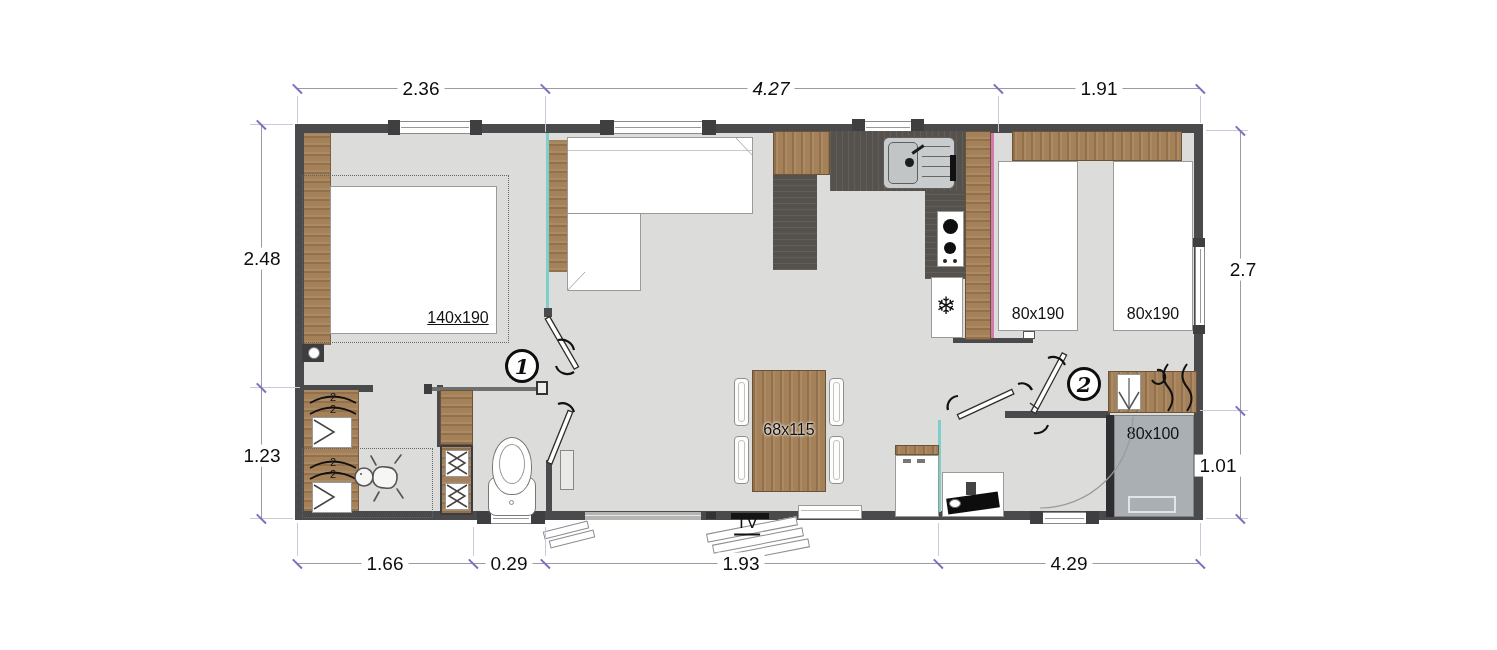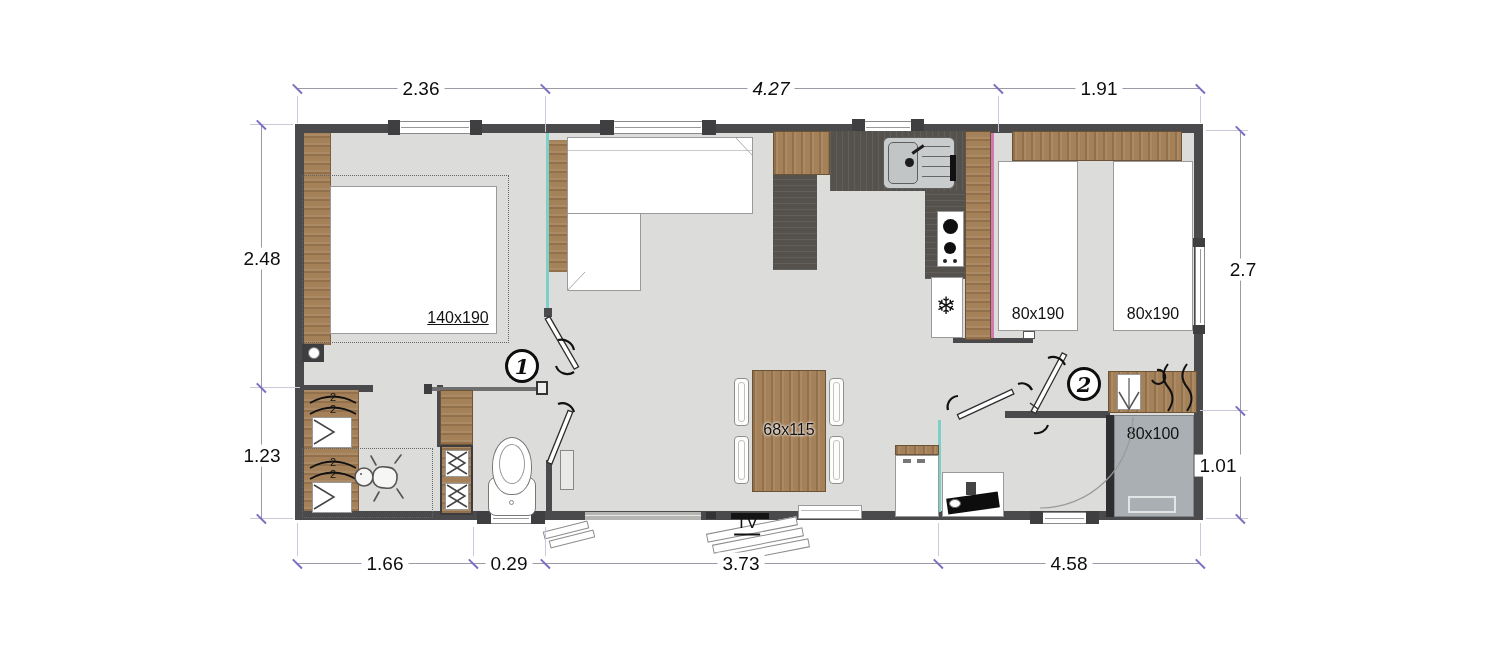--- a/index.html
+++ b/index.html
@@ -232,22 +232,22 @@
   <div class="ext" style="left:545px;top:527px;width:1px;height:29px;"></div>
   <div class="ext" style="left:938px;top:523px;width:1px;height:33px;"></div>
   <div class="ext" style="left:1200px;top:523px;width:1px;height:33px;"></div>
   <div class="tick" style="left:291px;top:563px;"></div>
   <div class="tick" style="left:467px;top:563px;"></div>
   <div class="tick" style="left:539px;top:563px;"></div>
   <div class="tick" style="left:932px;top:563px;"></div>
   <div class="tick" style="left:1194px;top:563px;"></div>
   <span class="dlab" style="left:385px;top:564px;">1.66</span>
   <span class="dlab" style="left:509px;top:564px;">0.29</span>
-  <span class="dlab" style="left:741px;top:564px;">3.73</span>
-  <span class="dlab" style="left:1069px;top:564px;">4.58</span>
+  <span class="dlab" style="left:741px;top:564px;">1.93</span>
+  <span class="dlab" style="left:1069px;top:564px;">4.29</span>
 
   <div class="dimline" style="left:261px;top:124px;width:1px;height:394px;"></div>
   <div class="ext" style="left:250px;top:124px;width:43px;height:1px;"></div>
   <div class="ext" style="left:250px;top:387px;width:50px;height:1px;"></div>
   <div class="ext" style="left:250px;top:518px;width:43px;height:1px;"></div>
   <div class="tick" style="left:255px;top:124px;"></div>
   <div class="tick" style="left:255px;top:387px;"></div>
   <div class="tick" style="left:255px;top:518px;"></div>
   <span class="dlab" style="left:262px;top:259px;">2.48</span>
   <span class="dlab" style="left:262px;top:456px;">1.23</span>

